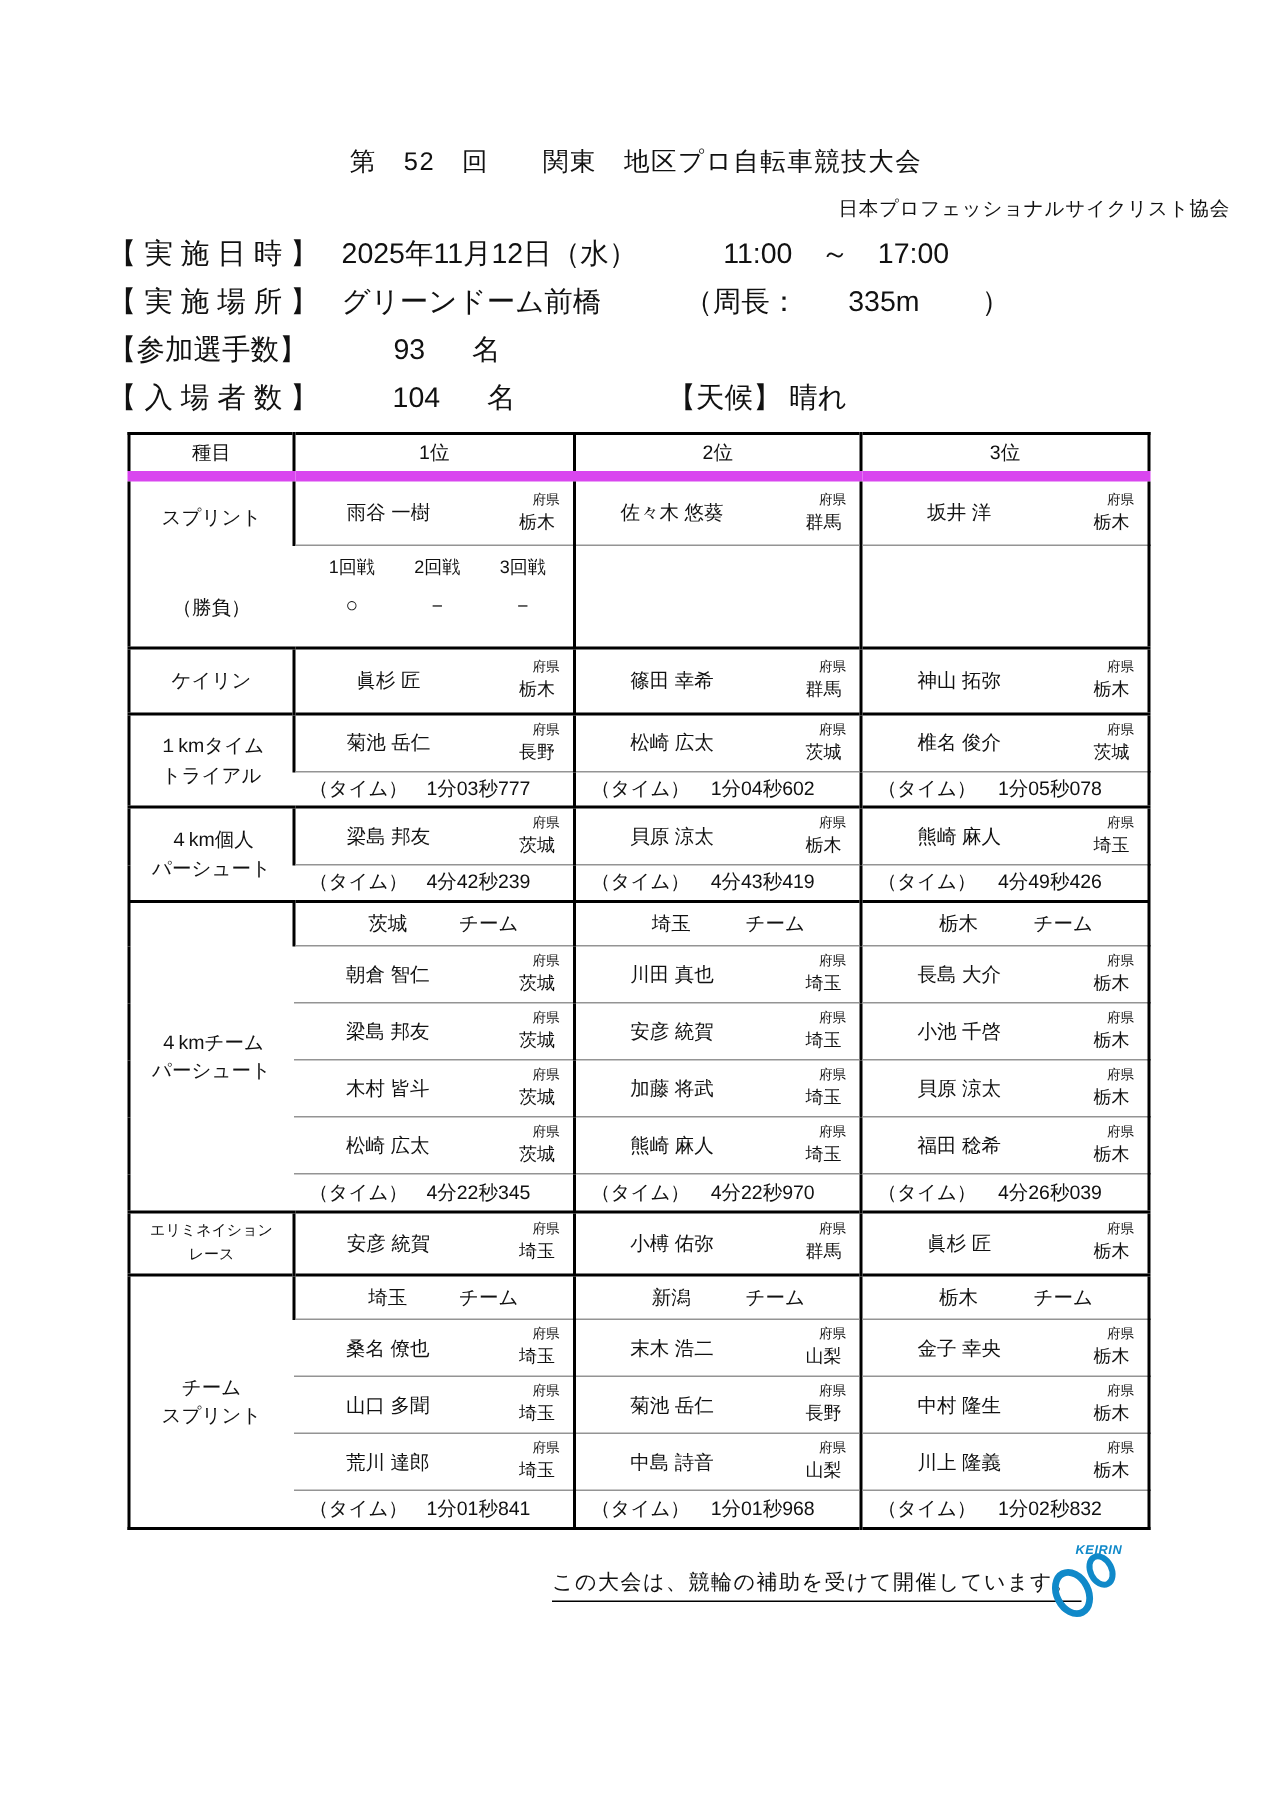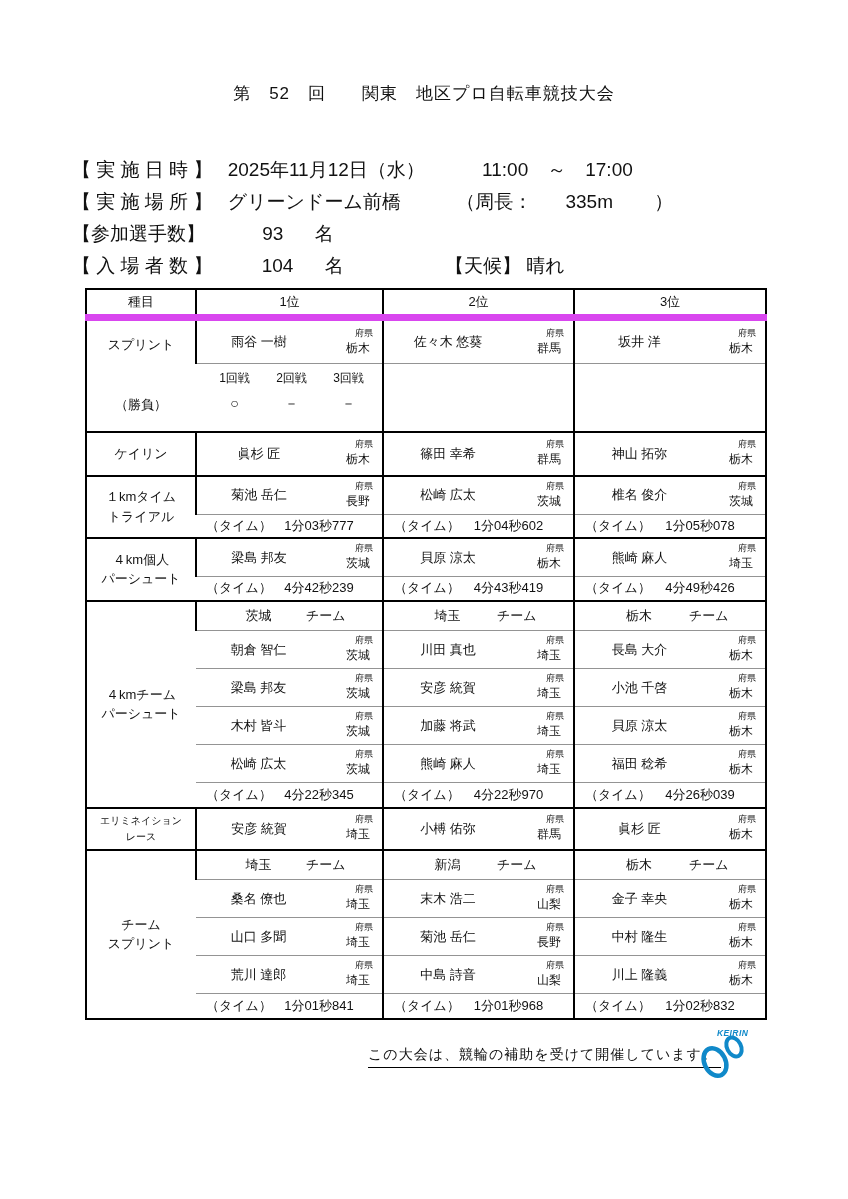--- a/index.html
+++ b/index.html
@@ -3,21 +3,21 @@
 <meta charset="utf-8">
 <style>
   html,body{margin:0;padding:0;background:#ffffff;}
   body{
     width:848px;height:1199px;position:relative;
     font-family:"Liberation Sans","DejaVu Sans",sans-serif;
     color:#111;-webkit-font-smoothing:antialiased;
   }
   .doc{position:absolute;inset:0;}
   .page-title{
-    position:absolute;top:82px;left:0;width:100%;
+    position:absolute;top:96px;left:0;width:100%;
     text-align:center;font-size:17px;font-weight:500;letter-spacing:1px;
   }
   .org-name{
     position:absolute;top:130px;right:28px;
     font-size:13px;letter-spacing:0.5px;
   }
   .info-block{position:absolute;top:160px;left:72px;width:720px;font-size:19px;}
   .info-line{height:32px;line-height:20px;white-space:nowrap;}
   .ml10{margin-left:10px}.ml12{margin-left:0}
   .ml26{margin-left:26px}.ml28{margin-left:28px}.ml36{margin-left:36px}.ml44{margin-left:44px}.ml50{margin-left:50px}
@@ -72,20 +72,21 @@
     border-bottom:1px solid #000;padding:0 4px 3px 0;
   }
   .keirin-logo{position:absolute;left:693px;top:4px;}
 </style>
 </head>
 <body>
 
 <div class="doc">
 
   <div class="page-title">第　52　回　　関東　地区プロ自転車競技大会</div>
+  <div class="org-name">日本プロフェッショナルサイクリスト協会</div>
 
   <div class="info-block">
     <div class="info-line">
       <span>【 実 施 日 時 】</span>
       <span class="ml10">2025年11月12日（水）</span>
       <span class="ml52">11:00　～　17:00</span>
     </div>
     <div class="info-line">
       <span>【 実 施 場 所 】</span>
       <span class="ml10">グリーンドーム前橋</span>

